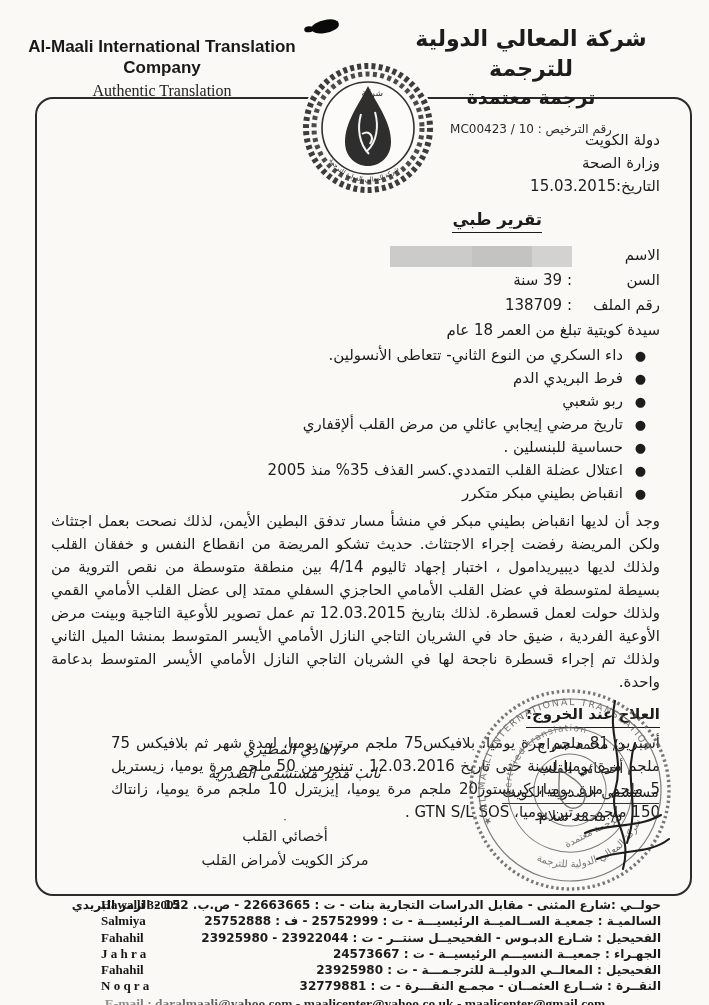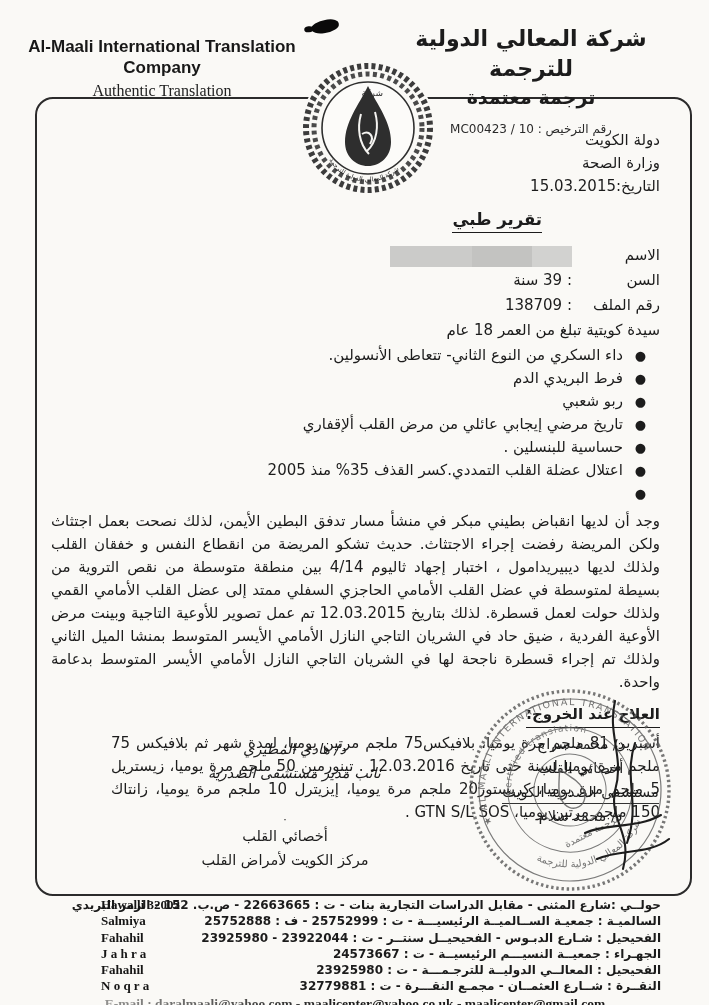--- a/index.html
+++ b/index.html
@@ -144,20 +144,21 @@
       <div class="bullet-row">
           <span class="bullet-mark">●</span>
           <span>حساسية للبنسلين .</span>
         </div>
       <div class="bullet-row">
           <span class="bullet-mark">●</span>
           <span>اعتلال عضلة القلب التمددي.كسر القذف 35% منذ 2005</span>
         </div>
       <div class="bullet-row">
           <span class="bullet-mark">●</span>
+          <span>انقباض بطيني مبكر متكرر</span>
         </div>
     </div>
 
     <div class="main-para">وجد أن لديها انقباض بطيني مبكر في منشأ مسار تدفق البطين الأيمن، لذلك نصحت بعمل اجتثاث ولكن المريضة رفضت إجراء الاجتثاث. حديث تشكو المريضة من انقطاع النفس و خفقان القلب ولذلك لديها ديبيريدامول ، اختبار إجهاد ثاليوم 4/14 بين منطقة متوسطة من نقص التروية من بسيطة لمتوسطة في عضل القلب الأمامي الحاجزي السفلي ممتد إلى عضل القلب الأمامي القمي ولذلك حولت لعمل قسطرة. لذلك بتاريخ 12.03.2015 تم عمل تصوير للأوعية التاجية وبينت مرض الأوعية الفردية ، ضيق حاد في الشريان التاجي النازل الأمامي الأيسر المتوسط بمنشا الميل الثاني ولذلك تم إجراء قسطرة ناجحة لها في الشريان التاجي النازل الأمامي الأيسر المتوسط بدعامة واحدة.</div>
 
     <div><span class="discharge-head">العلاج عند الخروج:</span></div>
     <div class="discharge-text">أسبرين 81 ملجم مرة يوميا، بلافيكس75 ملجم مرتين يوميا، لمدة شهر ثم بلافيكس 75 ملجم مرة يوميا لسنة حتى تاريخ 12.03.2016 . تينورمين 50 ملجم مرة يوميا، زيستريل 5 ملجم مرة يوميا، كريستور20 ملجم مرة يوميا، إيزيترل 10 ملجم مرة يوميا، زانتاك 150 ملجم مرتين يوميا، GTN S/L SOS .</div>
   </div>
 
   <div class="sig sig-right">

